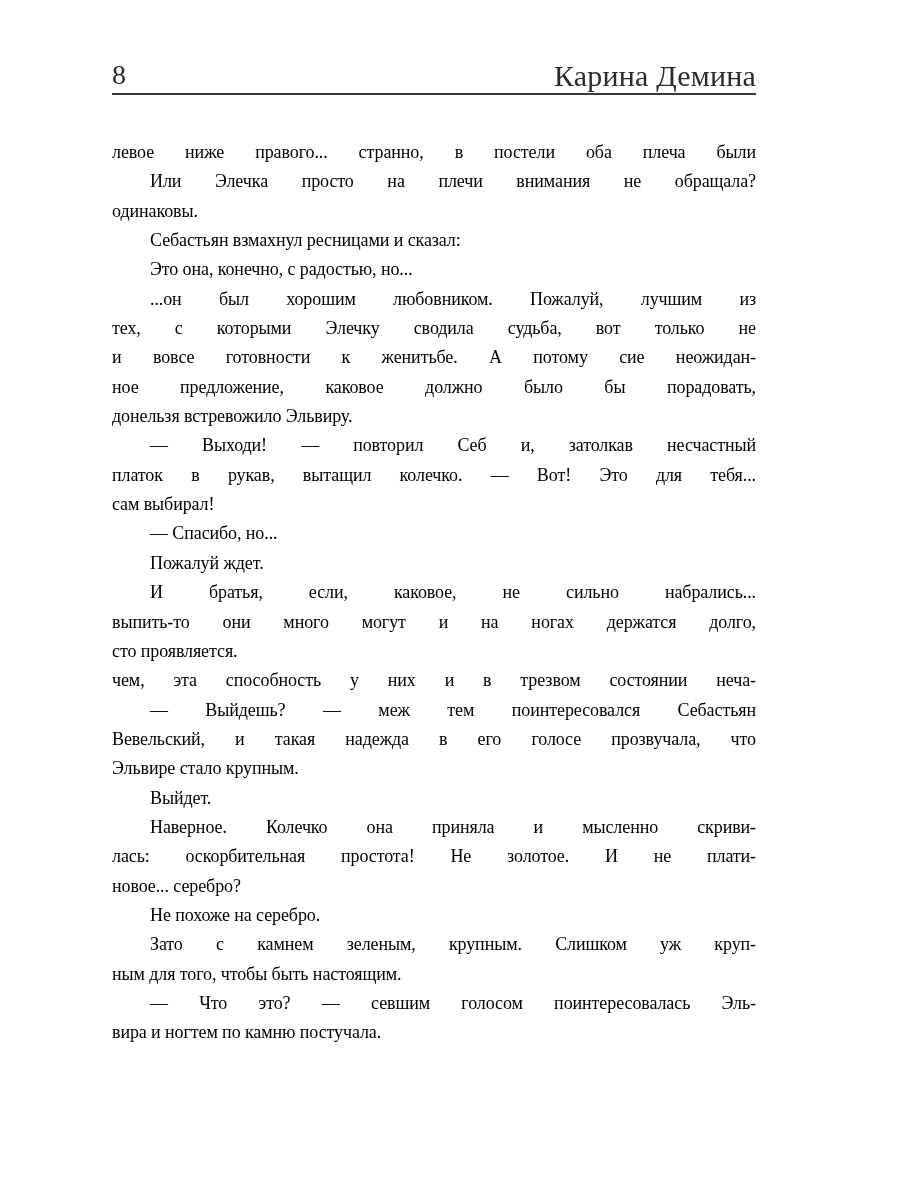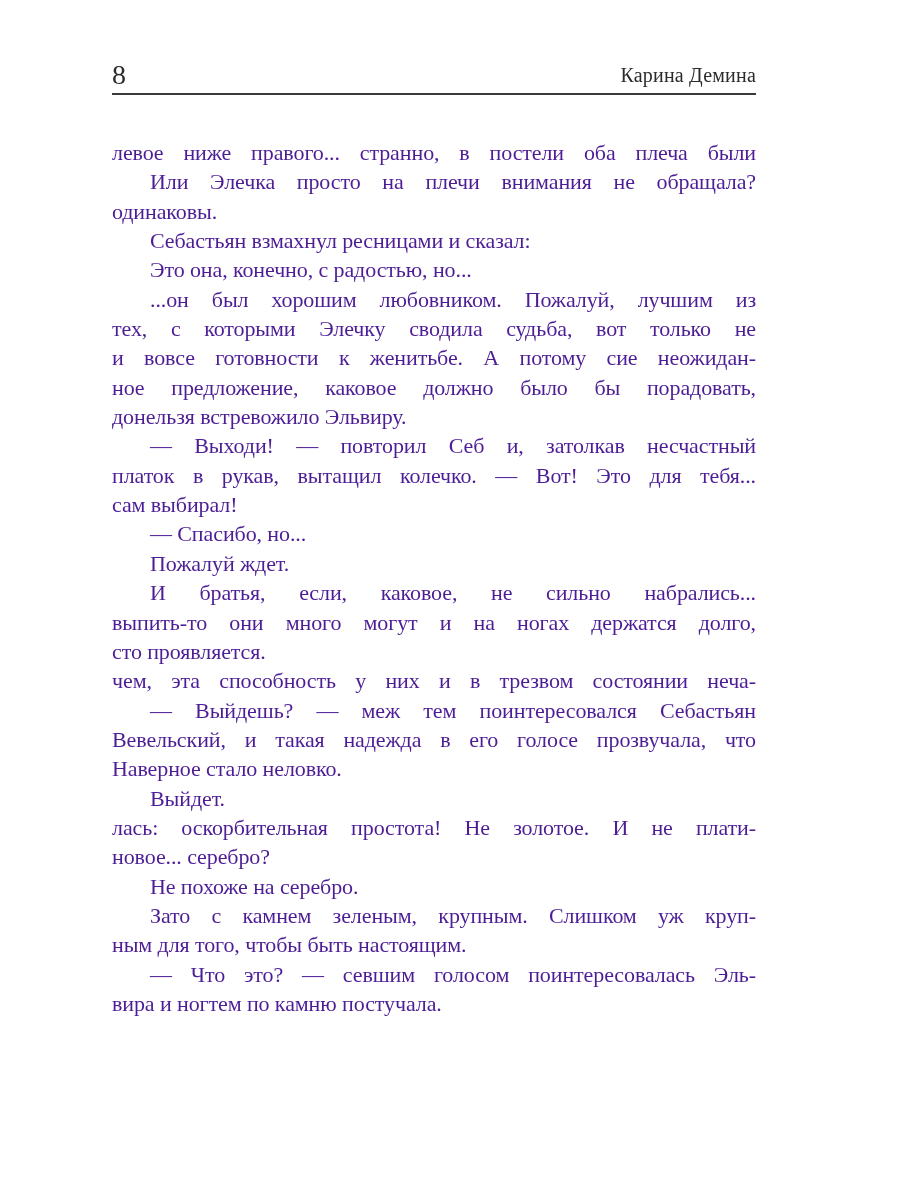--- a/index.html
+++ b/index.html
@@ -28,38 +28,38 @@
     border-bottom: 2px solid #3a3a3a;
     padding-bottom: 4px;
     box-sizing: border-box;
   }
   .page-number {
     font-size: 28px;
     line-height: 28px;
     color: #2b2b2b;
   }
   .author {
-    font-size: 20px;
+    font-size: 30px;
     line-height: 27px;
     color: #2b2b2b;
     letter-spacing: 0.2px;
   }
   .body-text {
     position: absolute;
     top: 138px;
     left: 112px;
     width: 644px;
   }
   .line {
     height: 29.35px;
     line-height: 29.35px;
-    font-size: 22px;
+    font-size: 18px;
     white-space: nowrap;
     letter-spacing: -0.1px;
-    color: #4c1d95;
+    color: #000000;
   }
   .line.j {
     white-space: normal;
     text-align: justify;
     text-align-last: justify;
     overflow: hidden;
   }
   .line.ind {
     text-indent: 38px;
   }
@@ -89,22 +89,23 @@
     <div class="line j">платок в рукав, вытащил колечко. — Вот! Это для тебя...</div>
     <div class="line">сам выбирал!</div>
     <div class="line ind">— Спасибо, но...</div>
     <div class="line ind">Пожалуй ждет.</div>
     <div class="line ind j">И братья, если, каковое, не сильно набрались...</div>
     <div class="line j">выпить-то они много могут и на ногах держатся долго,</div>
     <div class="line">сто проявляется.</div>
     <div class="line j">чем, эта способность у них и в трезвом состоянии неча-</div>
     <div class="line ind j">— Выйдешь? — меж тем поинтересовался Себастьян</div>
     <div class="line j">Вевельский, и такая надежда в его голосе прозвучала, что</div>
-    <div class="line">Наверное стало неловко.</div>
+    <div class="line">Эльвире стало крупным.</div>
     <div class="line ind">Выйдет.</div>
+    <div class="line ind j">Наверное. Колечко она приняла и мысленно скриви-</div>
     <div class="line j">лась: оскорбительная простота! Не золотое. И не плати-</div>
     <div class="line">новое... серебро?</div>
     <div class="line ind">Не похоже на серебро.</div>
     <div class="line ind j">Зато с камнем зеленым, крупным. Слишком уж круп-</div>
     <div class="line">ным для того, чтобы быть настоящим.</div>
     <div class="line ind j">— Что это? — севшим голосом поинтересовалась Эль-</div>
     <div class="line">вира и ногтем по камню постучала.</div>
   </div>
 
 </div>

